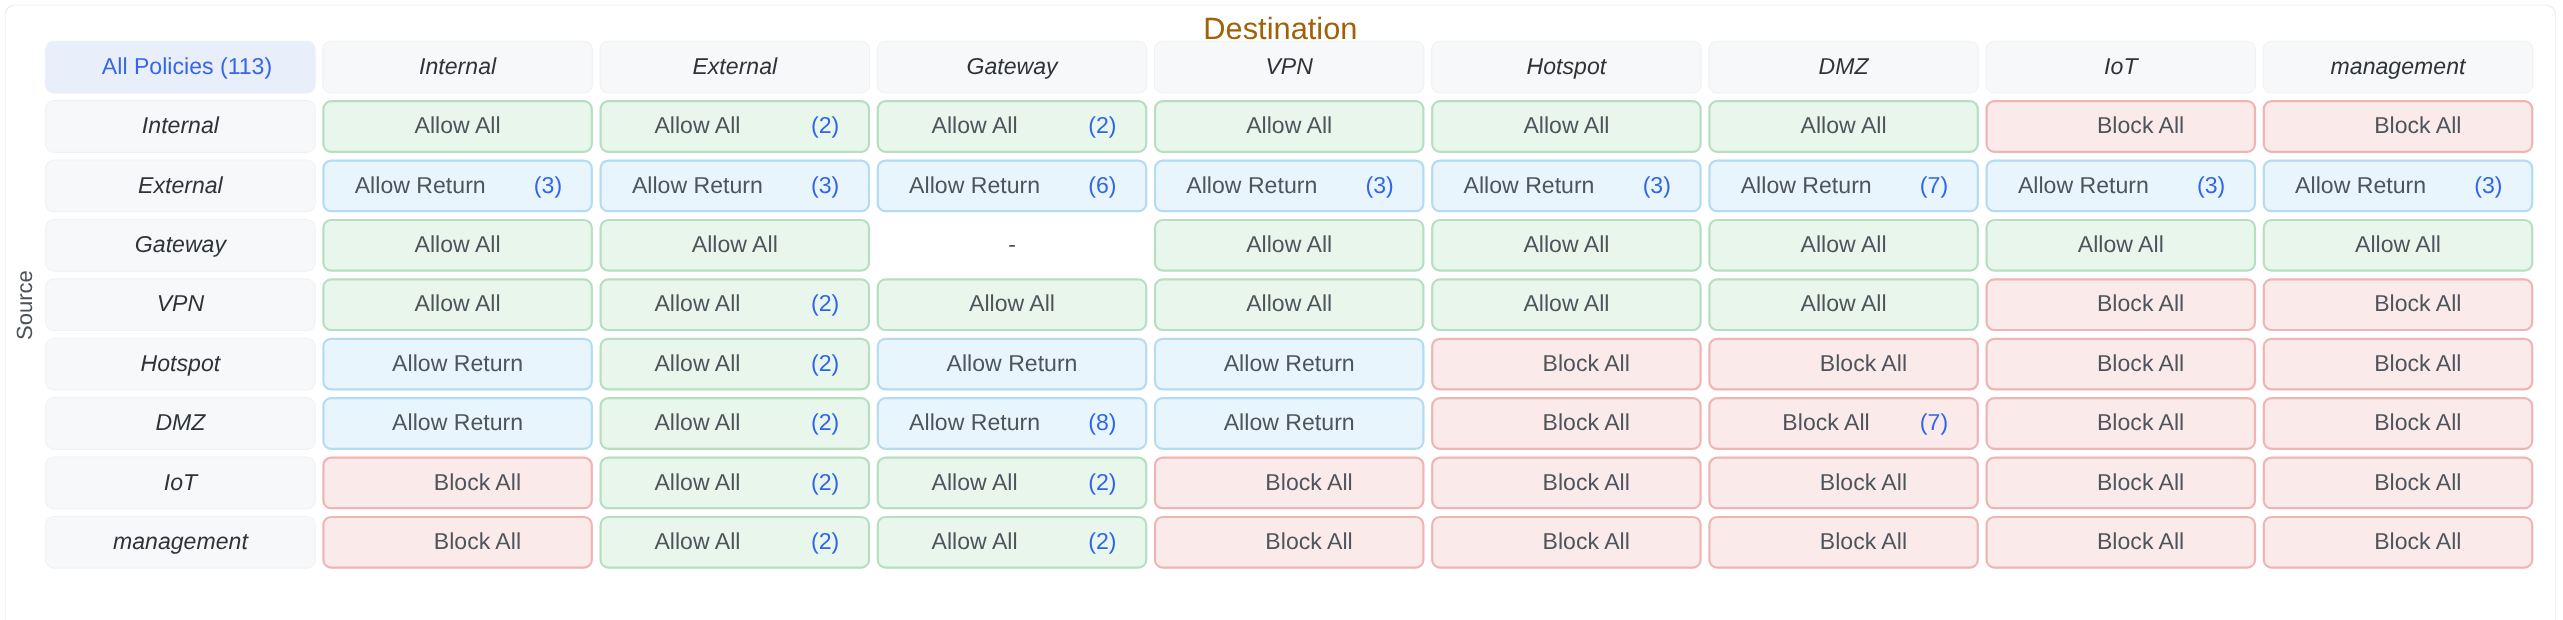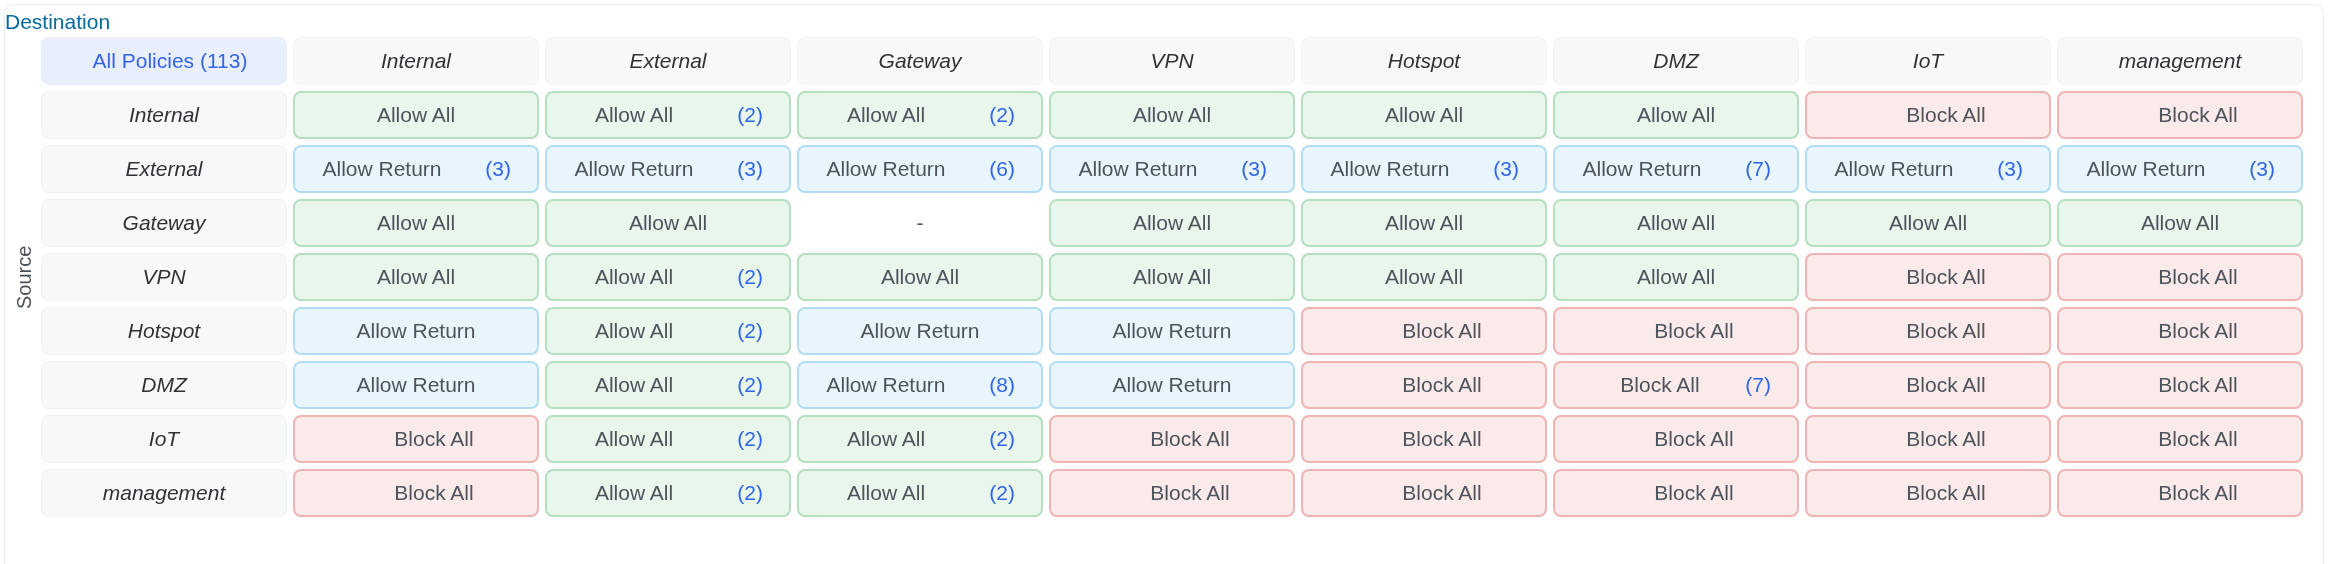--- a/index.html
+++ b/index.html
@@ -11,21 +11,21 @@
   }
   .card {
     position:absolute; left:4px; top:4px; width:2320px; height:560px;
     background:#ffffff;
     border:1px solid #e9ebee; border-bottom:none;
     border-radius:10px 10px 0 0;
     box-sizing:border-box;
   }
   .dest-label {
     position:absolute; left:0; top:5px; width:100%;
-    text-align:left; font-size:21px; color:#0369a1;
+    text-align:center; font-size:28px; color:#a16207;
   }
   .source-label {
     position:absolute; left:2px; top:32px; width:34px; height:480px;
     display:flex; align-items:center; justify-content:center;
     writing-mode:vertical-rl; transform:rotate(180deg);
     font-size:20px; color:#4a5158;
   }
   .grid {
     position:absolute; left:36px; top:32px; width:2262px;
     display:grid; grid-template-columns:repeat(9, 1fr);

